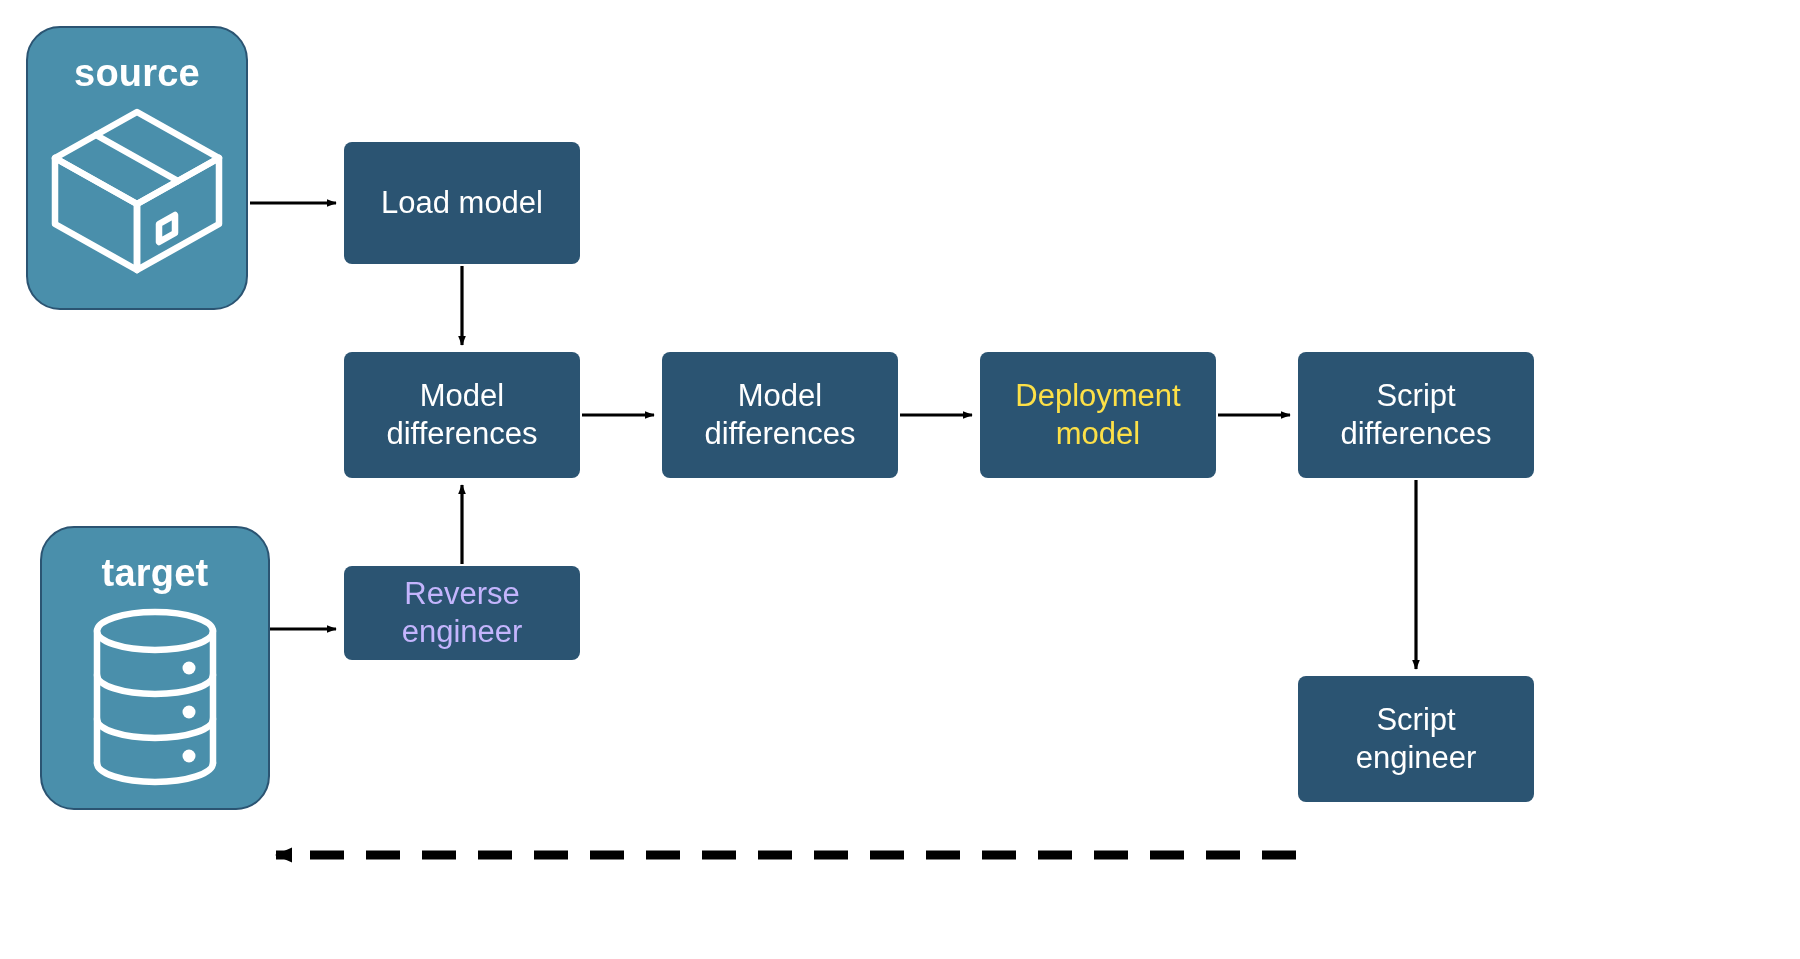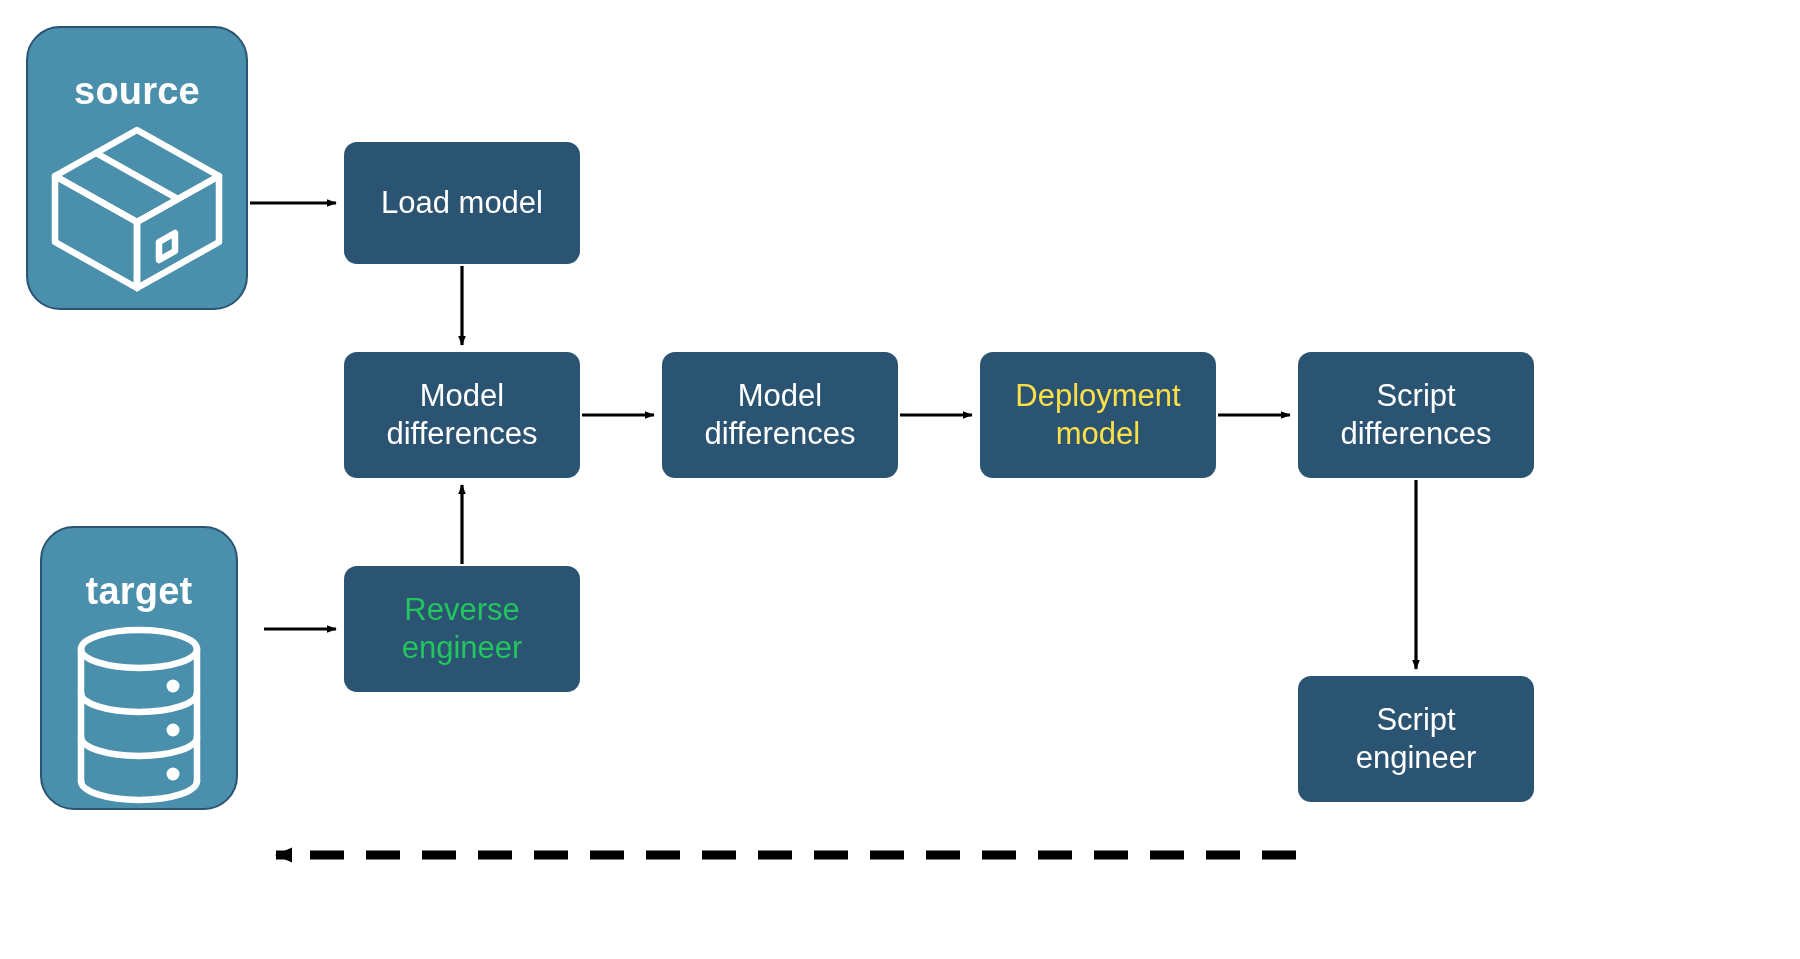--- a/index.html
+++ b/index.html
@@ -30,33 +30,33 @@
     display: flex;
     flex-direction: column;
     align-items: center;
   }
   .endpoint-label {
     color: #ffffff;
     font-weight: bold;
     font-size: 38px;
     letter-spacing: 0.2px;
     line-height: 1;
-    margin-top: 44px;
+    margin-top: 26px;
     text-align: center;
     user-select: none;
   }
   .endpoint-icon {
     margin-top: 14px;
     display: block;
   }
   
   .node {
     position: absolute;
     background: #2b5472;
-    border-radius: 13px;
+    border-radius: 8px;
     box-sizing: border-box;
     display: flex;
     align-items: center;
     justify-content: center;
     text-align: center;
     color: #ffffff;
     font-size: 31px;
     line-height: 1.22;
     padding: 4px 10px;
     user-select: none;
@@ -134,21 +134,21 @@
 
         <path d="M171 52 L171 118 L89 164 L89 98 Z"></path>
 
         <path d="M48 29 L130 75"></path>
 
         <path d="M111 118 L127 109 L127 127 L111 136 Z"></path>
       </g>
     </svg>
   </div>
 
-  <div class="endpoint" id="ep-target" style="left: 40px; top: 526px; width: 198px; height: 284px; background: rgb(74, 143, 171); border-color: rgb(43, 84, 114);">
+  <div class="endpoint" id="ep-target" style="left: 40px; top: 526px; width: 230px; height: 284px; background: rgb(74, 143, 171); border-color: rgb(43, 84, 114);">
     <div class="endpoint-label">target</div>
     <svg class="endpoint-icon" width="152" height="182" viewBox="0 0 152 182" aria-hidden="true">
       <g fill="none" stroke="#ffffff" stroke-width="6.5" stroke-linecap="round">
 
         <ellipse cx="76" cy="25" rx="58" ry="19"></ellipse>
 
         <path d="M18 25 L18 157"></path>
         <path d="M134 25 L134 157"></path>
 
         <path d="M18 157 a58 19 0 0 0 116 0"></path>
@@ -187,21 +187,21 @@
     </div>
   </div>
 
   <div class="node" id="n-script-generation" style="left: 1298px; top: 352px; width: 236px; height: 126px; background: rgb(43, 84, 114); color: rgb(255, 255, 255);">
     <div>
       <span>Script</span>
       <span>differences</span>
     </div>
   </div>
 
-  <div class="node" id="n-reverse-engineer" style="left: 344px; top: 566px; width: 236px; height: 126px; background: rgb(43, 84, 114); color: #22c55e;">
+  <div class="node" id="n-reverse-engineer" style="left: 344px; top: 566px; width: 236px; height: 94px; background: rgb(43, 84, 114); color: #c4b5fd;">
     <div>
       <span>Reverse</span>
       <span>engineer</span>
     </div>
   </div>
 
   <div class="node" id="n-script-execution" style="left: 1298px; top: 676px; width: 236px; height: 126px; background: rgb(43, 84, 114); color: rgb(255, 255, 255);">
     <div>
       <span>Script</span>
       <span>engineer</span>

